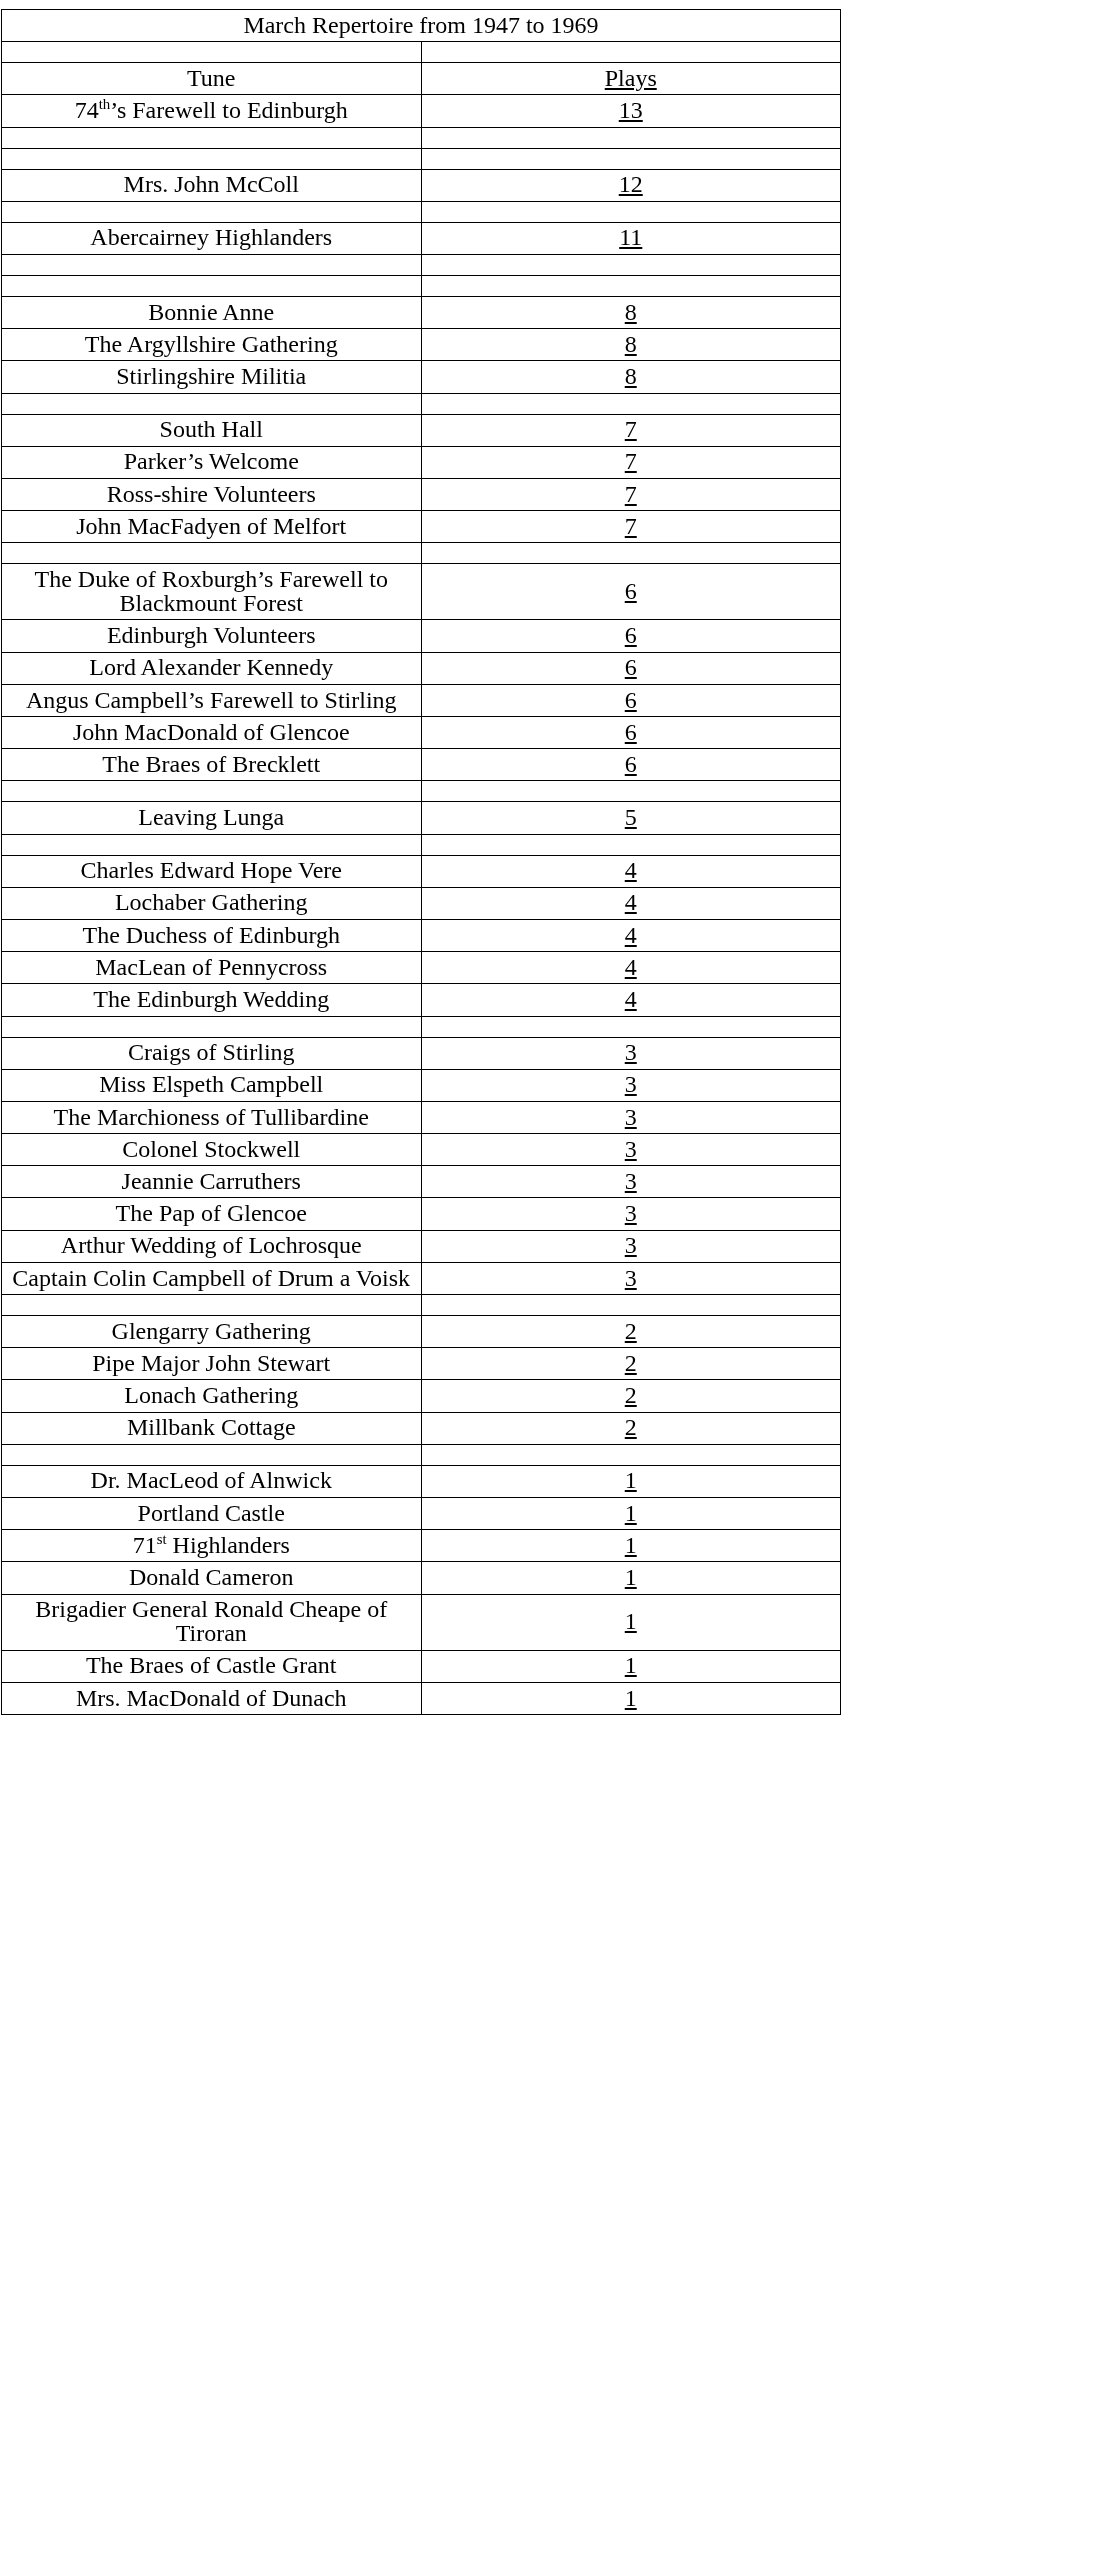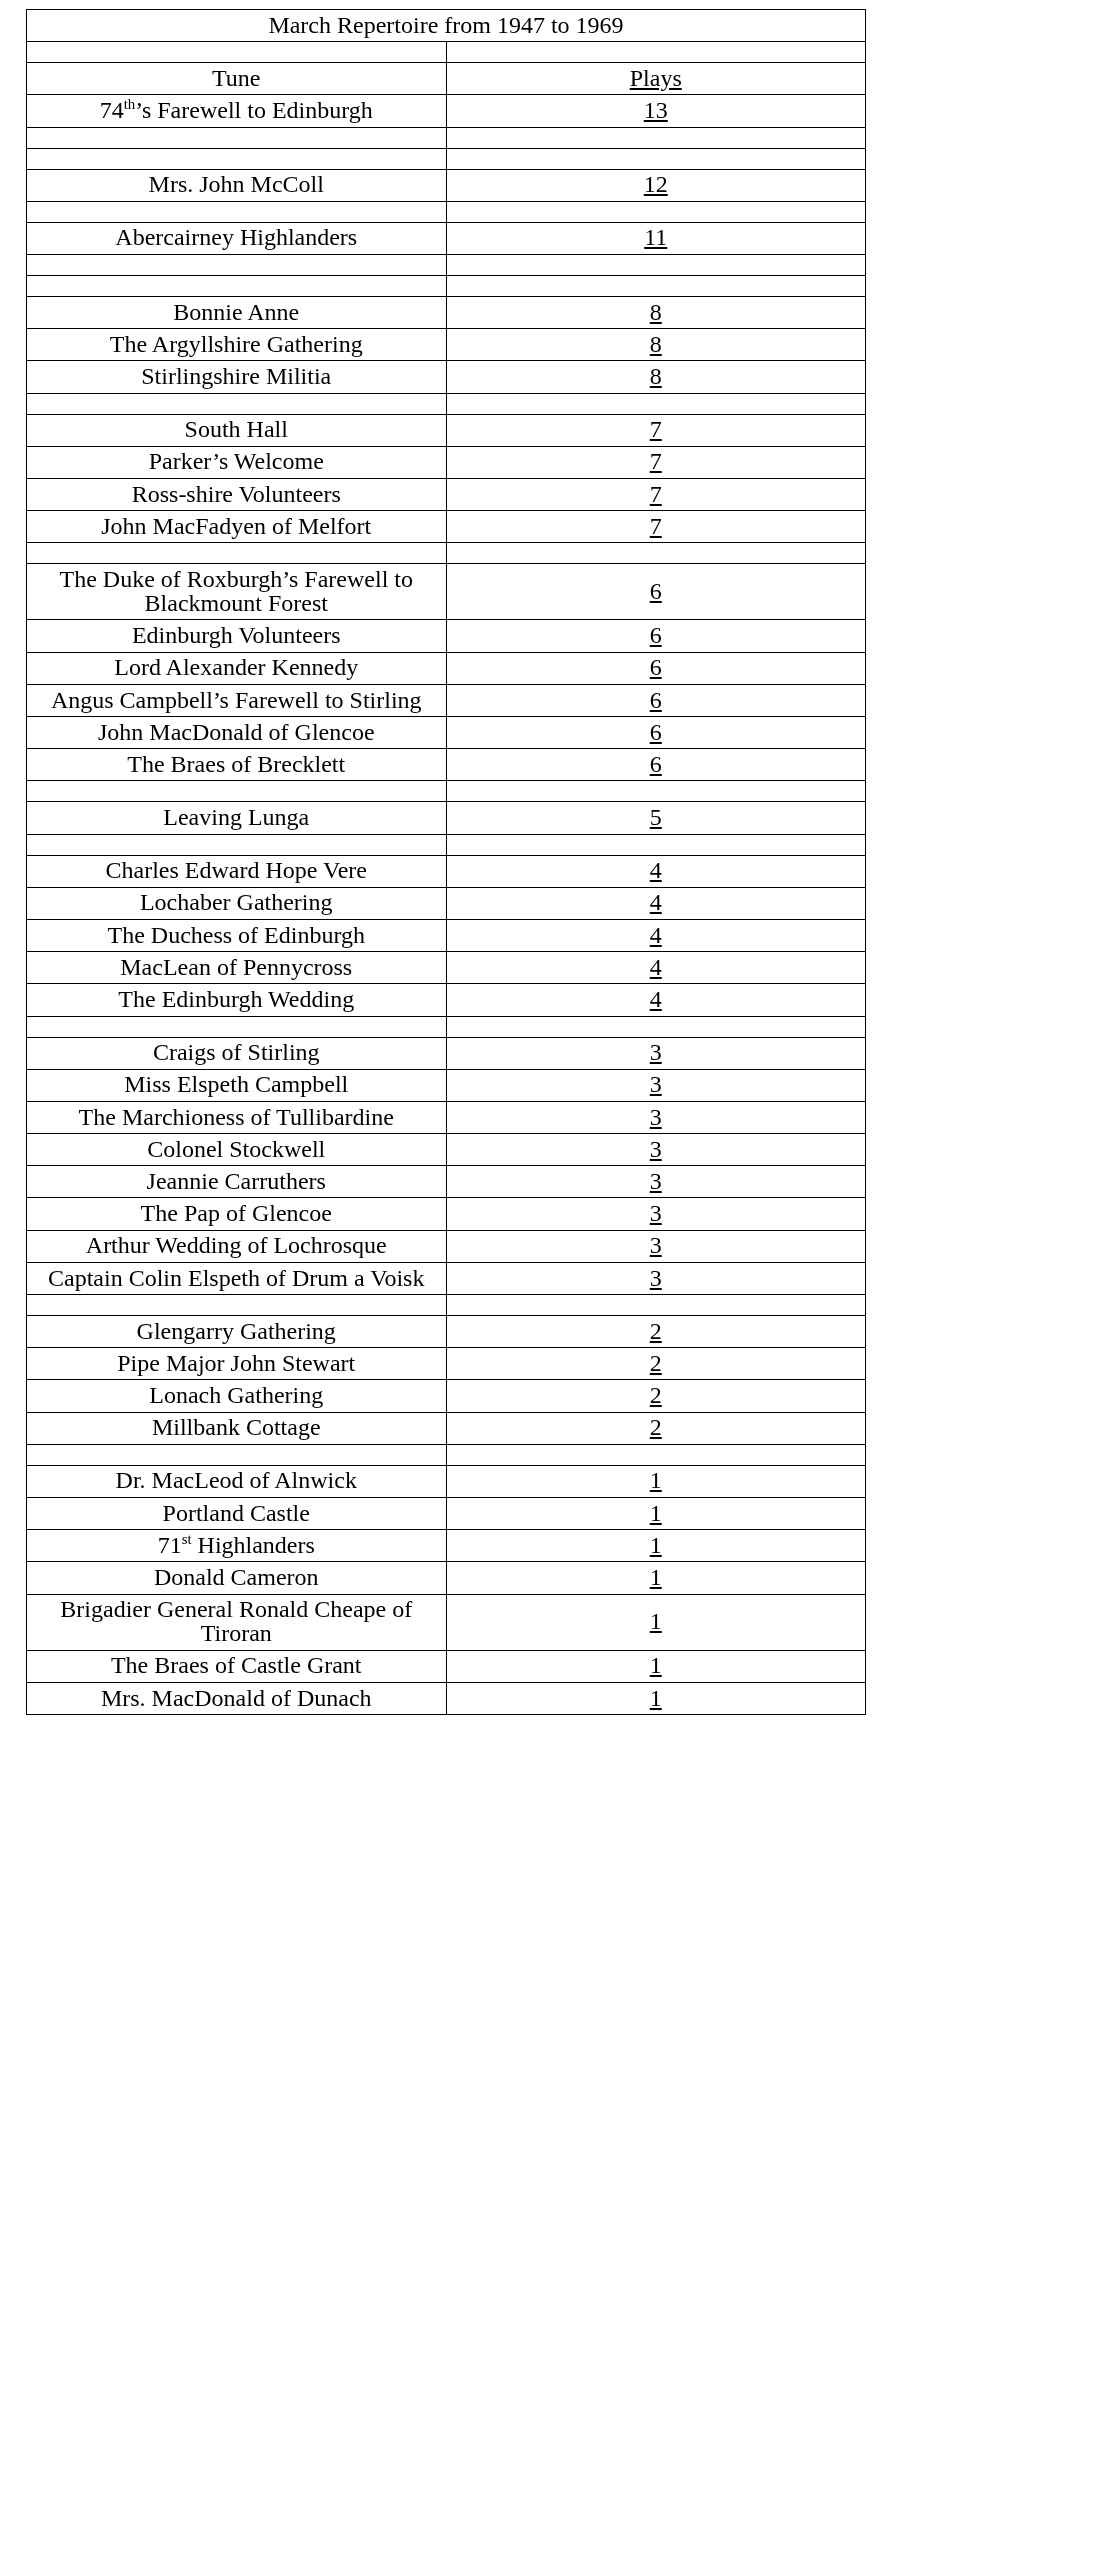--- a/index.html
+++ b/index.html
@@ -7,21 +7,21 @@
     padding: 0;
     background: #ffffff;
   }
   body {
     width: 1099px;
     font-family: "Liberation Serif", serif;
   }
   .page {
     width: 985px;
     box-sizing: border-box;
-    padding: 9px 250px 9px 26px;
+    padding: 9px 250px 9px 1px;
   }
   table.repertoire {
     border-collapse: collapse;
     table-layout: fixed;
     width: 840px;
     margin: 0;
   }
   table.repertoire td {
     border: 0.9px solid #000000;
     font-size: 24px;
@@ -222,21 +222,21 @@
         </tr>
         <tr>
           <td class="tune">The Pap of Glencoe</td>
           <td class="plays">3</td>
         </tr>
         <tr>
           <td class="tune">Arthur Wedding of Lochrosque</td>
           <td class="plays">3</td>
         </tr>
         <tr>
-          <td class="tune">Captain Colin Elspeth of Drum a Voisk</td>
+          <td class="tune">Captain Colin Campbell of Drum a Voisk</td>
           <td class="plays">3</td>
         </tr>
         <tr class="spacer">
           <td class="tune"></td>
           <td class="plays"></td>
         </tr>
         <tr>
           <td class="tune">Glengarry Gathering</td>
           <td class="plays">2</td>
         </tr>

